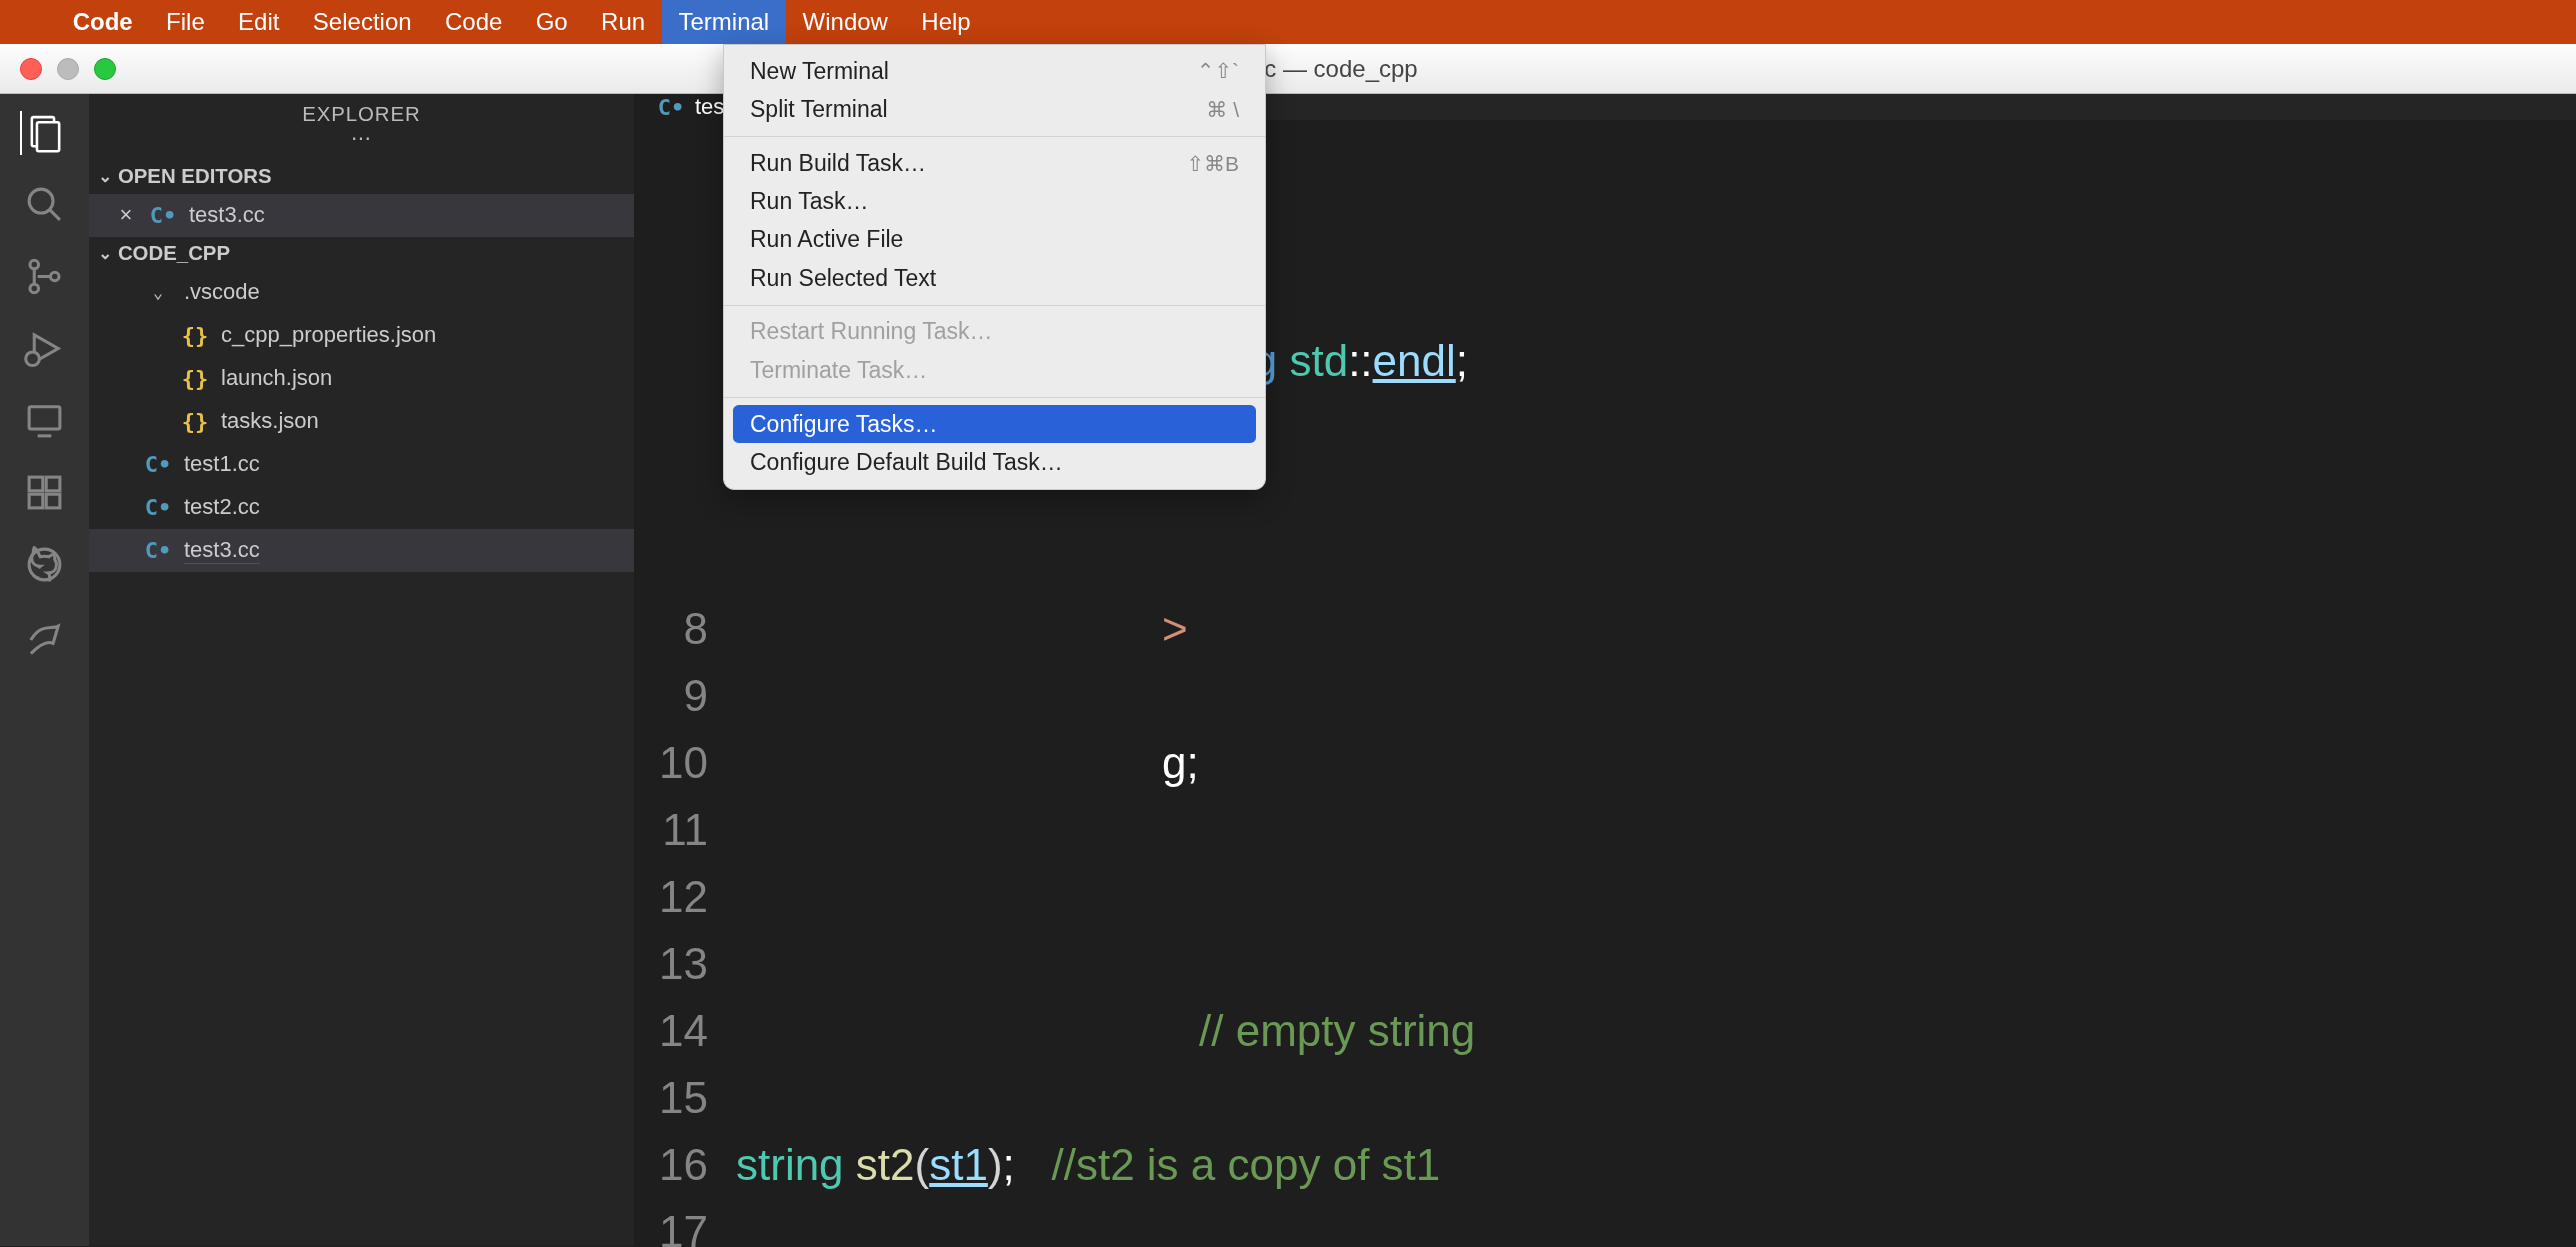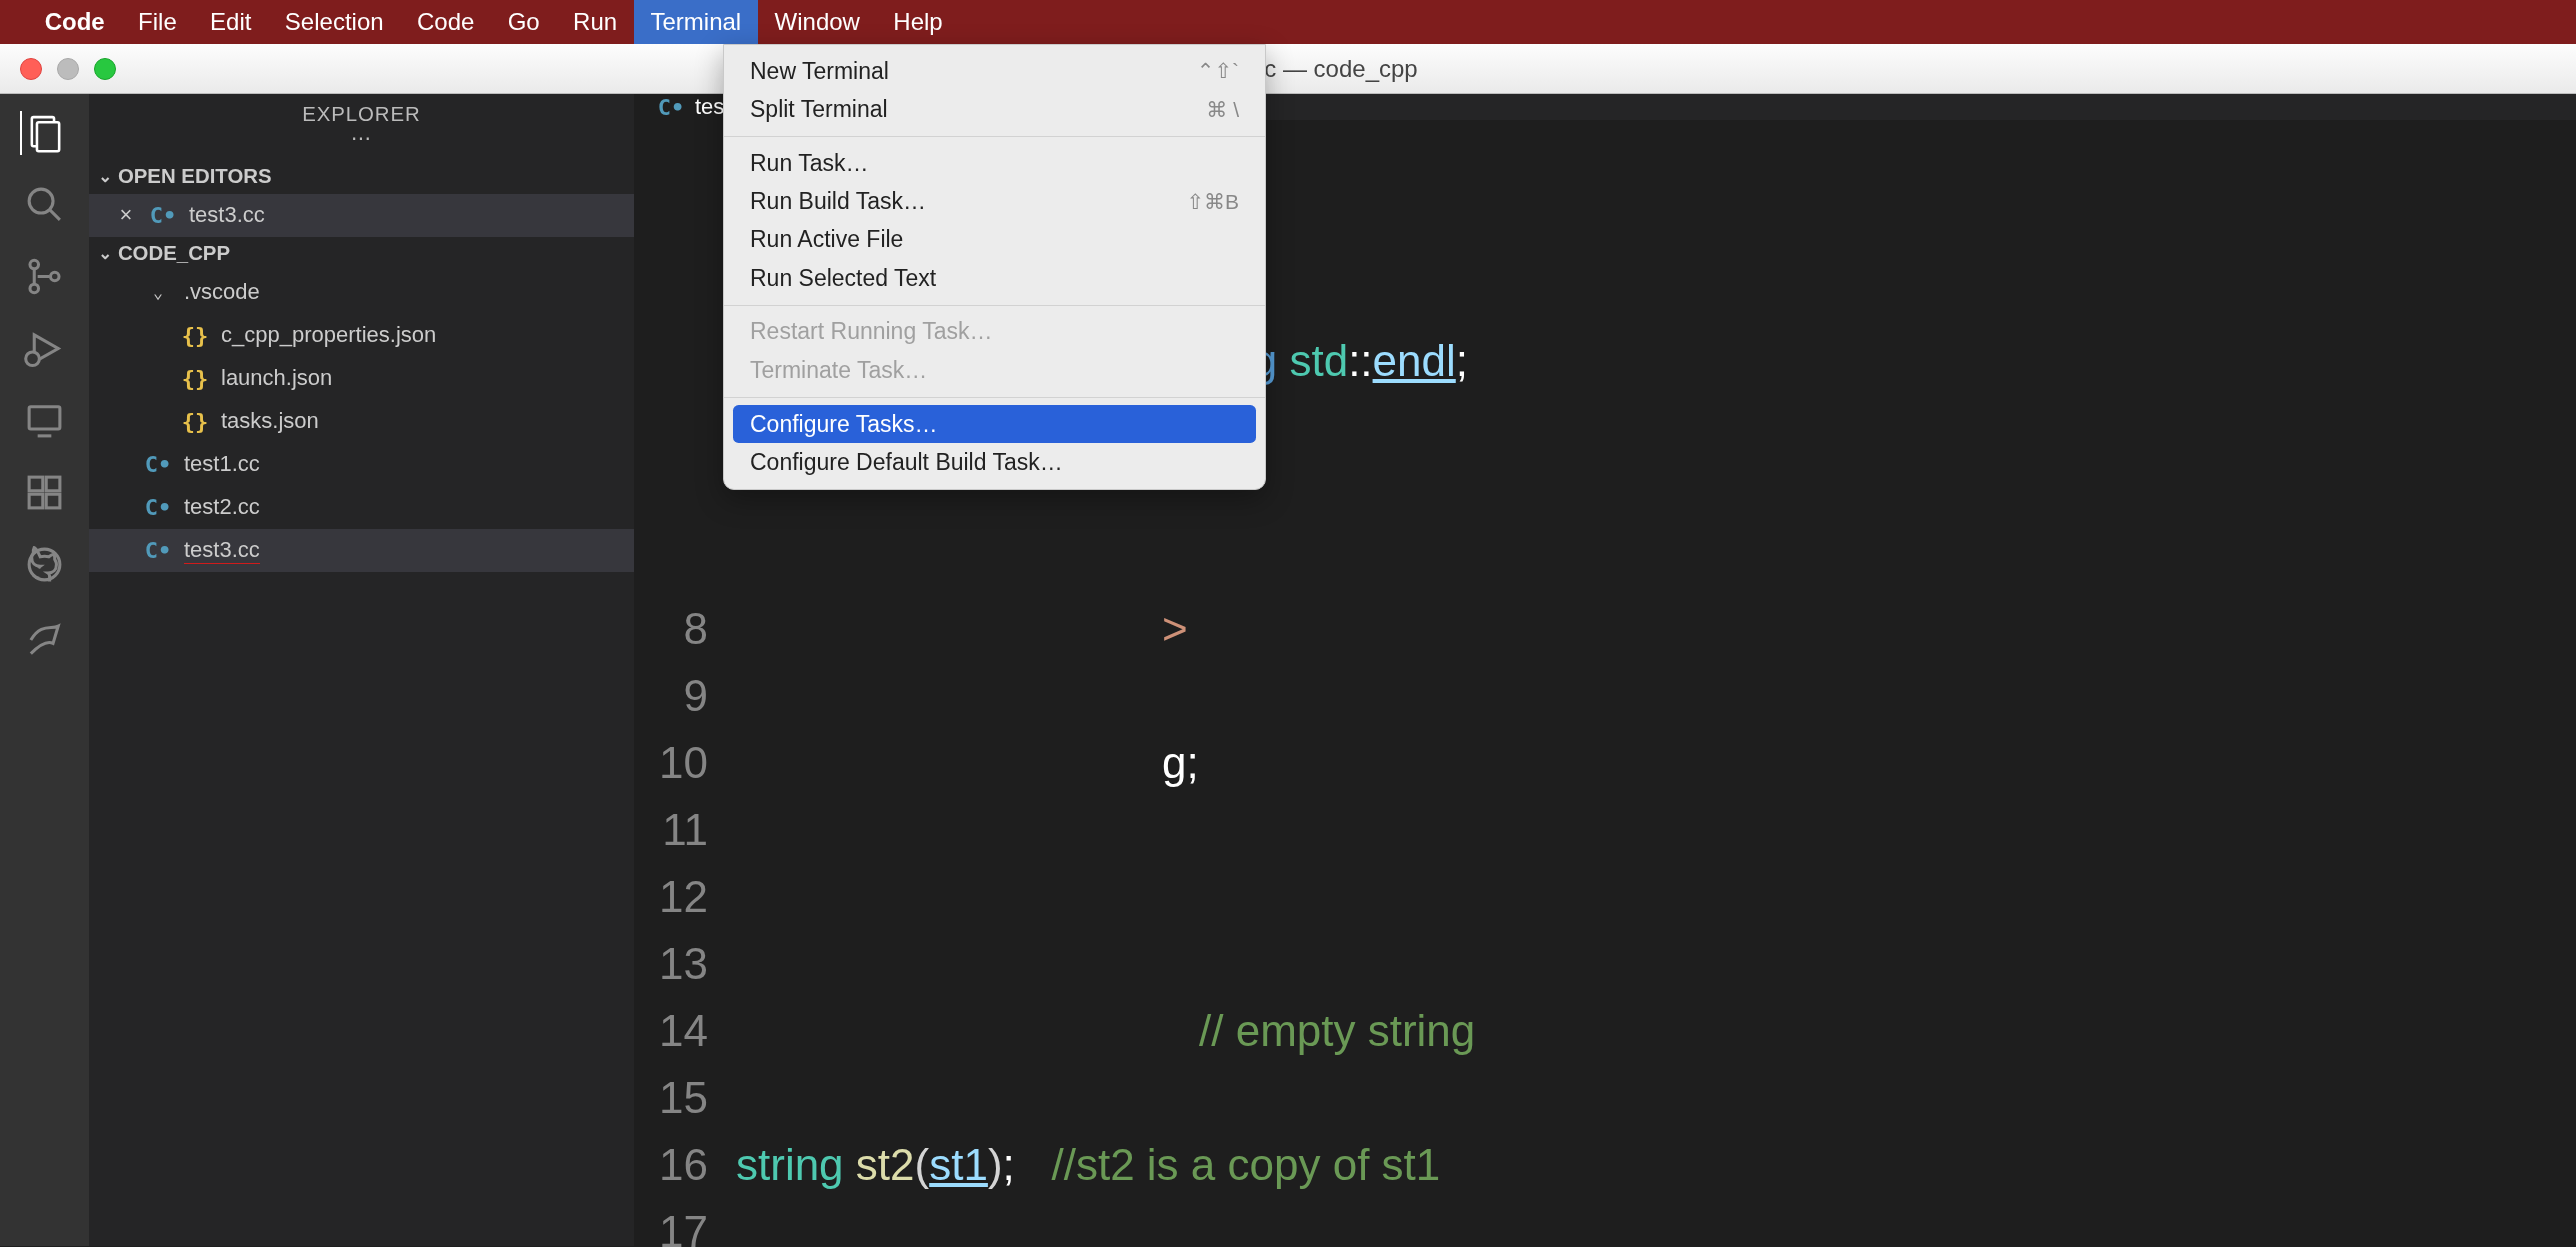--- a/index.html
+++ b/index.html
@@ -1,18 +1,18 @@
 <!DOCTYPE html>
 <html style="font-size:15px"><head>
 <meta charset="utf-8">
 <style>
 * { margin: 0; padding: 0; box-sizing: border-box; font-family: -apple-system, BlinkMacSystemFont, 'Segoe UI', sans-serif; }
 body { background: #1e1e1e; color: #ccc; overflow: hidden; height: 1247px; width: 2576px; }
 
-.menubar { background: #7f1d1d; height: 44px; display: flex; align-items: center; color: #fff; font-size: 24px; }
+.menubar { background: #c2410c; height: 44px; display: flex; align-items: center; padding-left: 28px; color: #fff; font-size: 24px; }
 .menubar .apple { font-size: 28px; margin-right: 28px; }
 .menubar .item { padding: 0 16.7px; height: 100%; display: flex; align-items: center; cursor: default; }
 .menubar .item.bold { font-weight: 600; }
 .menubar .item.active { background: #3a6ec8; }
 
 .titlebar { background: linear-gradient(#fdfdfd,#eaeaea); height: 50px; display: flex; align-items: center; position: relative; border-bottom: 0.9px solid #bdbdbd; }
 .traffic { display: flex; gap: 15px; padding-left: 20.4px; }
 .tl { width: 22px; height: 22px; border-radius: 50%; }
 .tl.red { background: #ff5f57; border:0.9px solid #e04340; }
 .tl.yel { background: #bcbcbc; border:0.9px solid #a9a9a9; }
@@ -253,25 +253,25 @@
   <div class="drow">
       <span>New Terminal</span>
       <span class="shortcut">⌃⇧`</span>
     </div>
   <div class="drow">
       <span>Split Terminal</span>
       <span class="shortcut">⌘ \</span>
     </div>
   <div class="sep"></div>
   <div class="drow">
-      <span>Run Task…</span>
-    </div>
-  <div class="drow">
       <span>Run Build Task…</span>
       <span class="shortcut">⇧⌘B</span>
+    </div>
+  <div class="drow">
+      <span>Run Task…</span>
     </div>
   <div class="drow">
       <span>Run Active File</span>
     </div>
   <div class="drow">
       <span>Run Selected Text</span>
     </div>
   <div class="sep"></div>
   <div class="drow disabled">
       <span>Restart Running Task…</span>

